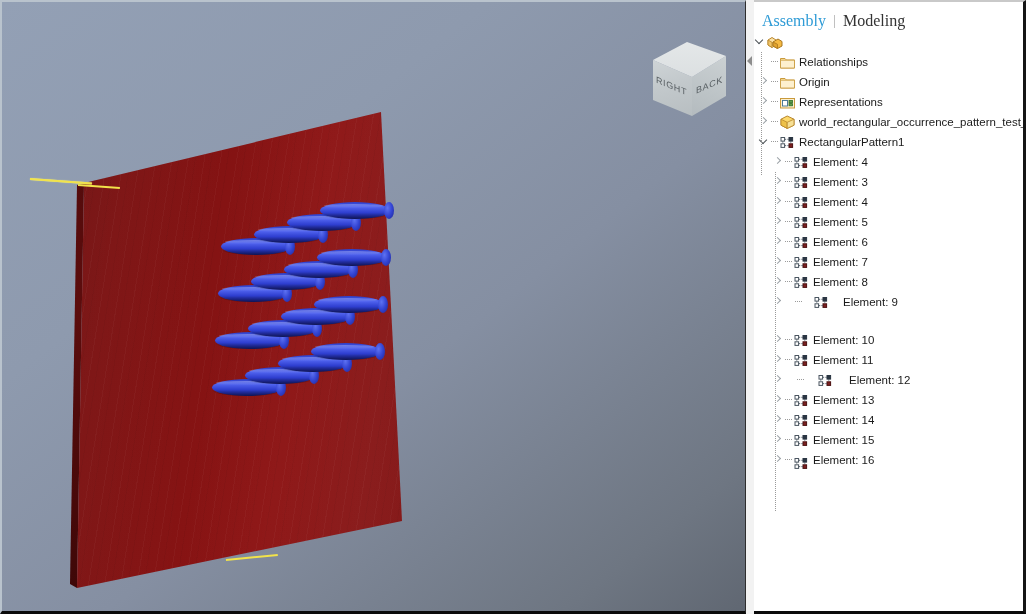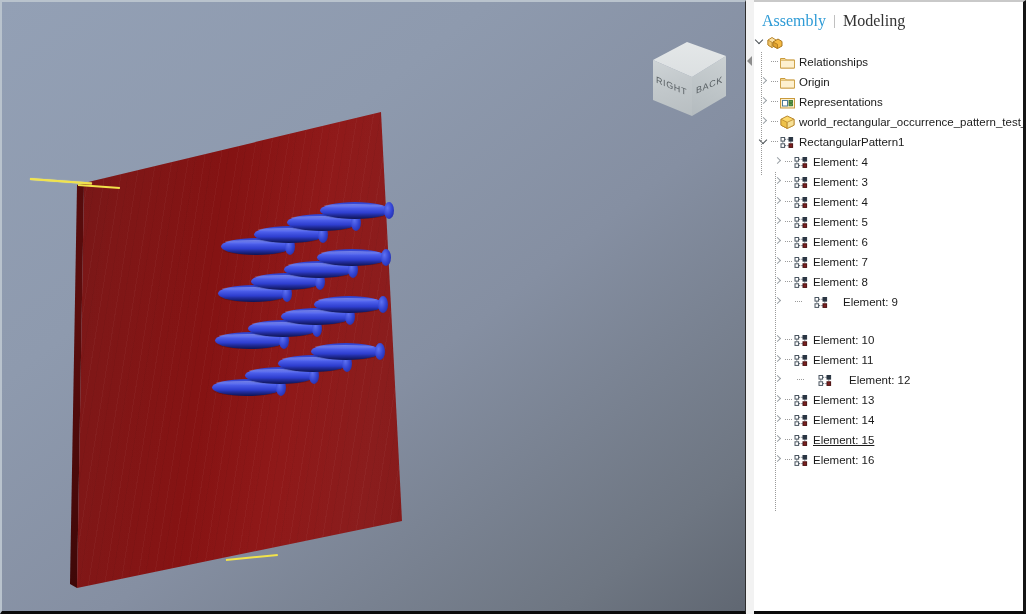--- a/index.html
+++ b/index.html
@@ -622,33 +622,33 @@
           <span class="dots"></span>
           <span class="icon ico-pattern"><svg width="15" height="13" viewBox="0 0 15 13">
               <rect x="1" y="1.5" width="3.6" height="3.6" fill="#ffffff" stroke="#4a5560" stroke-width="1"></rect>
               <rect x="9" y="1.5" width="3.6" height="3.6" fill="#2a3542" stroke="#2a3542" stroke-width="1"></rect>
               <rect x="1" y="7.8" width="3.6" height="3.6" fill="#ffffff" stroke="#4a5560" stroke-width="1"></rect>
               <rect x="9" y="7.8" width="3.6" height="3.6" fill="#7c2020" stroke="#4a1010" stroke-width="1"></rect>
               <path d="M4.8 3.3 L8.8 3.3 M4.8 9.6 L8.8 9.6 M2.8 5.3 L2.8 7.6 M10.8 5.3 L10.8 7.6" stroke="#4a5560" stroke-width="0.9" stroke-dasharray="1.4 1.2"></path>
             </svg></span>
           <span class="label">Element: 14</span>
         </div>
-        <div class="tree-row" style="padding-left: 18px; text-decoration: underline;">
+        <div class="tree-row" style="padding-left: 18px;">
           <span class="exp closed"></span>
           <span class="dots"></span>
           <span class="icon ico-pattern"><svg width="15" height="13" viewBox="0 0 15 13">
               <rect x="1" y="1.5" width="3.6" height="3.6" fill="#ffffff" stroke="#4a5560" stroke-width="1"></rect>
               <rect x="9" y="1.5" width="3.6" height="3.6" fill="#2a3542" stroke="#2a3542" stroke-width="1"></rect>
               <rect x="1" y="7.8" width="3.6" height="3.6" fill="#ffffff" stroke="#4a5560" stroke-width="1"></rect>
               <rect x="9" y="7.8" width="3.6" height="3.6" fill="#7c2020" stroke="#4a1010" stroke-width="1"></rect>
               <path d="M4.8 3.3 L8.8 3.3 M4.8 9.6 L8.8 9.6 M2.8 5.3 L2.8 7.6 M10.8 5.3 L10.8 7.6" stroke="#4a5560" stroke-width="0.9" stroke-dasharray="1.4 1.2"></path>
             </svg></span>
           <span class="label">Element: 15</span>
         </div>
-        <div class="tree-row" style="padding-left: 18px;">
+        <div class="tree-row" style="padding-left: 18px; align-items: flex-end;">
           <span class="exp closed"></span>
           <span class="dots"></span>
           <span class="icon ico-pattern"><svg width="15" height="13" viewBox="0 0 15 13">
               <rect x="1" y="1.5" width="3.6" height="3.6" fill="#ffffff" stroke="#4a5560" stroke-width="1"></rect>
               <rect x="9" y="1.5" width="3.6" height="3.6" fill="#2a3542" stroke="#2a3542" stroke-width="1"></rect>
               <rect x="1" y="7.8" width="3.6" height="3.6" fill="#ffffff" stroke="#4a5560" stroke-width="1"></rect>
               <rect x="9" y="7.8" width="3.6" height="3.6" fill="#7c2020" stroke="#4a1010" stroke-width="1"></rect>
               <path d="M4.8 3.3 L8.8 3.3 M4.8 9.6 L8.8 9.6 M2.8 5.3 L2.8 7.6 M10.8 5.3 L10.8 7.6" stroke="#4a5560" stroke-width="0.9" stroke-dasharray="1.4 1.2"></path>
             </svg></span>
           <span class="label">Element: 16</span>

